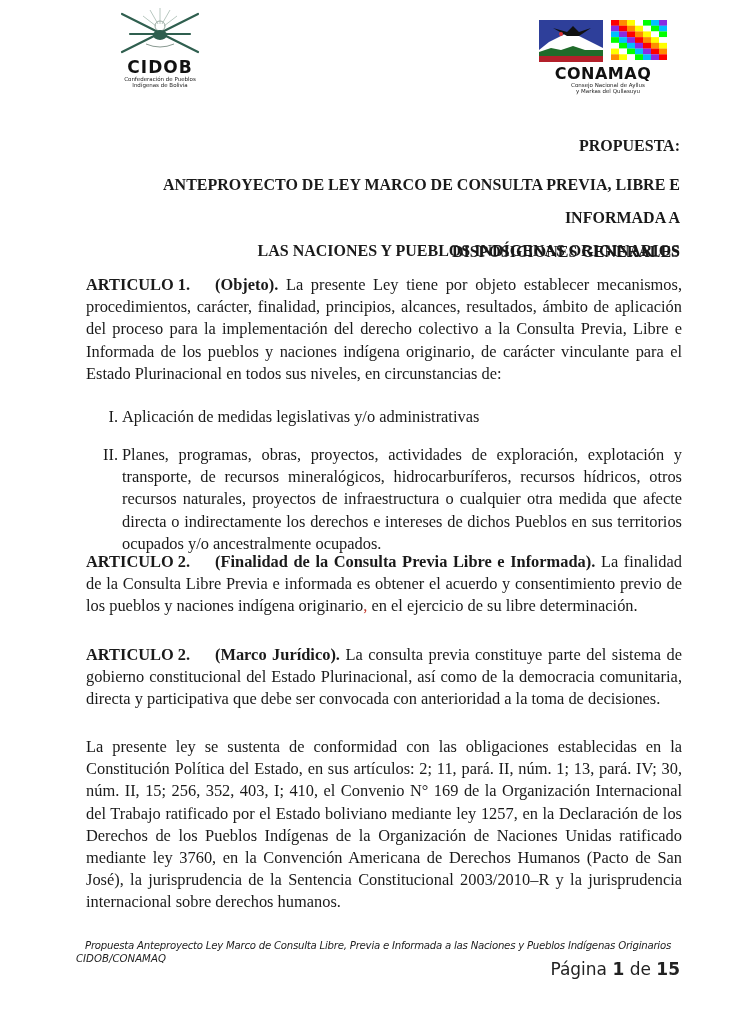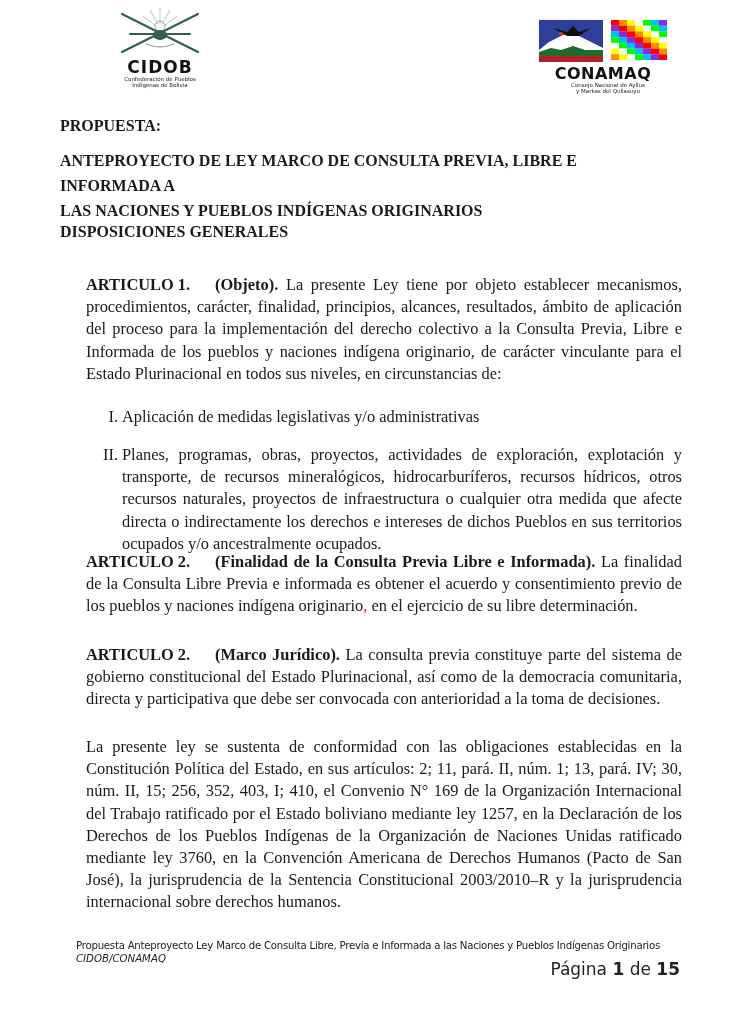--- a/index.html
+++ b/index.html
@@ -17,24 +17,24 @@
 
   .logo-conamaq { position: absolute; left: 533px; top: 14px; width: 140px; height: 80px; }
   .cq-emblem { position: absolute; left: 6px; top: 6px; width: 64px; height: 42px; }
   .cq-wiphala { position: absolute; left: 78px; top: 6px; width: 56px; height: 40px; }
   .cq-name { position: absolute; left: 0; top: 50px; width: 140px; text-align: center;
              font-family: "DejaVu Sans", sans-serif; font-weight: bold; font-size: 16px; letter-spacing: 0.5px; color: #111; }
   .cq-sub { position: absolute; left: 20px; top: 68px; width: 110px; text-align: center;
             font-family: "DejaVu Sans", sans-serif; font-size: 5.5px; line-height: 6px; color: #222; }
 
   
-  .h-center { position: absolute; left: 60px; width: 620px; text-align: left; font-weight: bold;
-              font-family: "Liberation Serif", serif; font-size: 16px; color: #1a1a1a; }
+  .h-center { position: absolute; left: 60px; width: 620px; text-align: right; font-weight: bold;
+              font-family: "Liberation Serif", serif; font-size: 16px; color: #1a1a1a; margin-top: 20px; }
   .h-propuesta { top: 117px; }
-  .h-title { top: 148px; line-height: 25px; }
+  .h-title { top: 148px; line-height: 33px; }
   .h-cap { top: 222px; line-height: 20px; }
 
   
   .body-block { position: absolute; left: 86px; width: 596px; font-family: "Liberation Serif", serif;
                 font-size: 16.4px; line-height: 22.2px; text-align: justify; color: #1a1a1a; }
   .art-num { font-weight: bold; display: inline-block; width: 129px; }
   .art-title { font-weight: bold; }
   .b { font-weight: normal; }
   .red-comma { color: #c0392b; }
 
@@ -46,21 +46,21 @@
   .art1 { top: 274px; }
   .li1 { top: 406px; }
   .li2 { top: 444px; }
   .art2 { top: 551px; }
   .art3 { top: 644px; }
   .para4 { top: 736px; }
 
   
   .footer { position: absolute; left: 76px; top: 940px; width: 604px; font-family: "DejaVu Sans", sans-serif;
             font-size: 10.2px; color: #222; }
-  .footer-line1 { white-space: nowrap; letter-spacing: -0.25px; }
+  .footer-line1 { font-style: italic; white-space: nowrap; letter-spacing: -0.25px; text-align: center; }
   .footer-line2 { margin-top: 2px; position: relative; height: 14px; }
   .footer-org { font-style: italic; position: absolute; left: 0; top: 0; text-align: right; }
   .footer-page { position: absolute; right: 0; top: 6px; font-size: 17px; }
 </style>
 </head>
 <body>
 
 <div class="page">
 
   <div class="logo-cidob">

